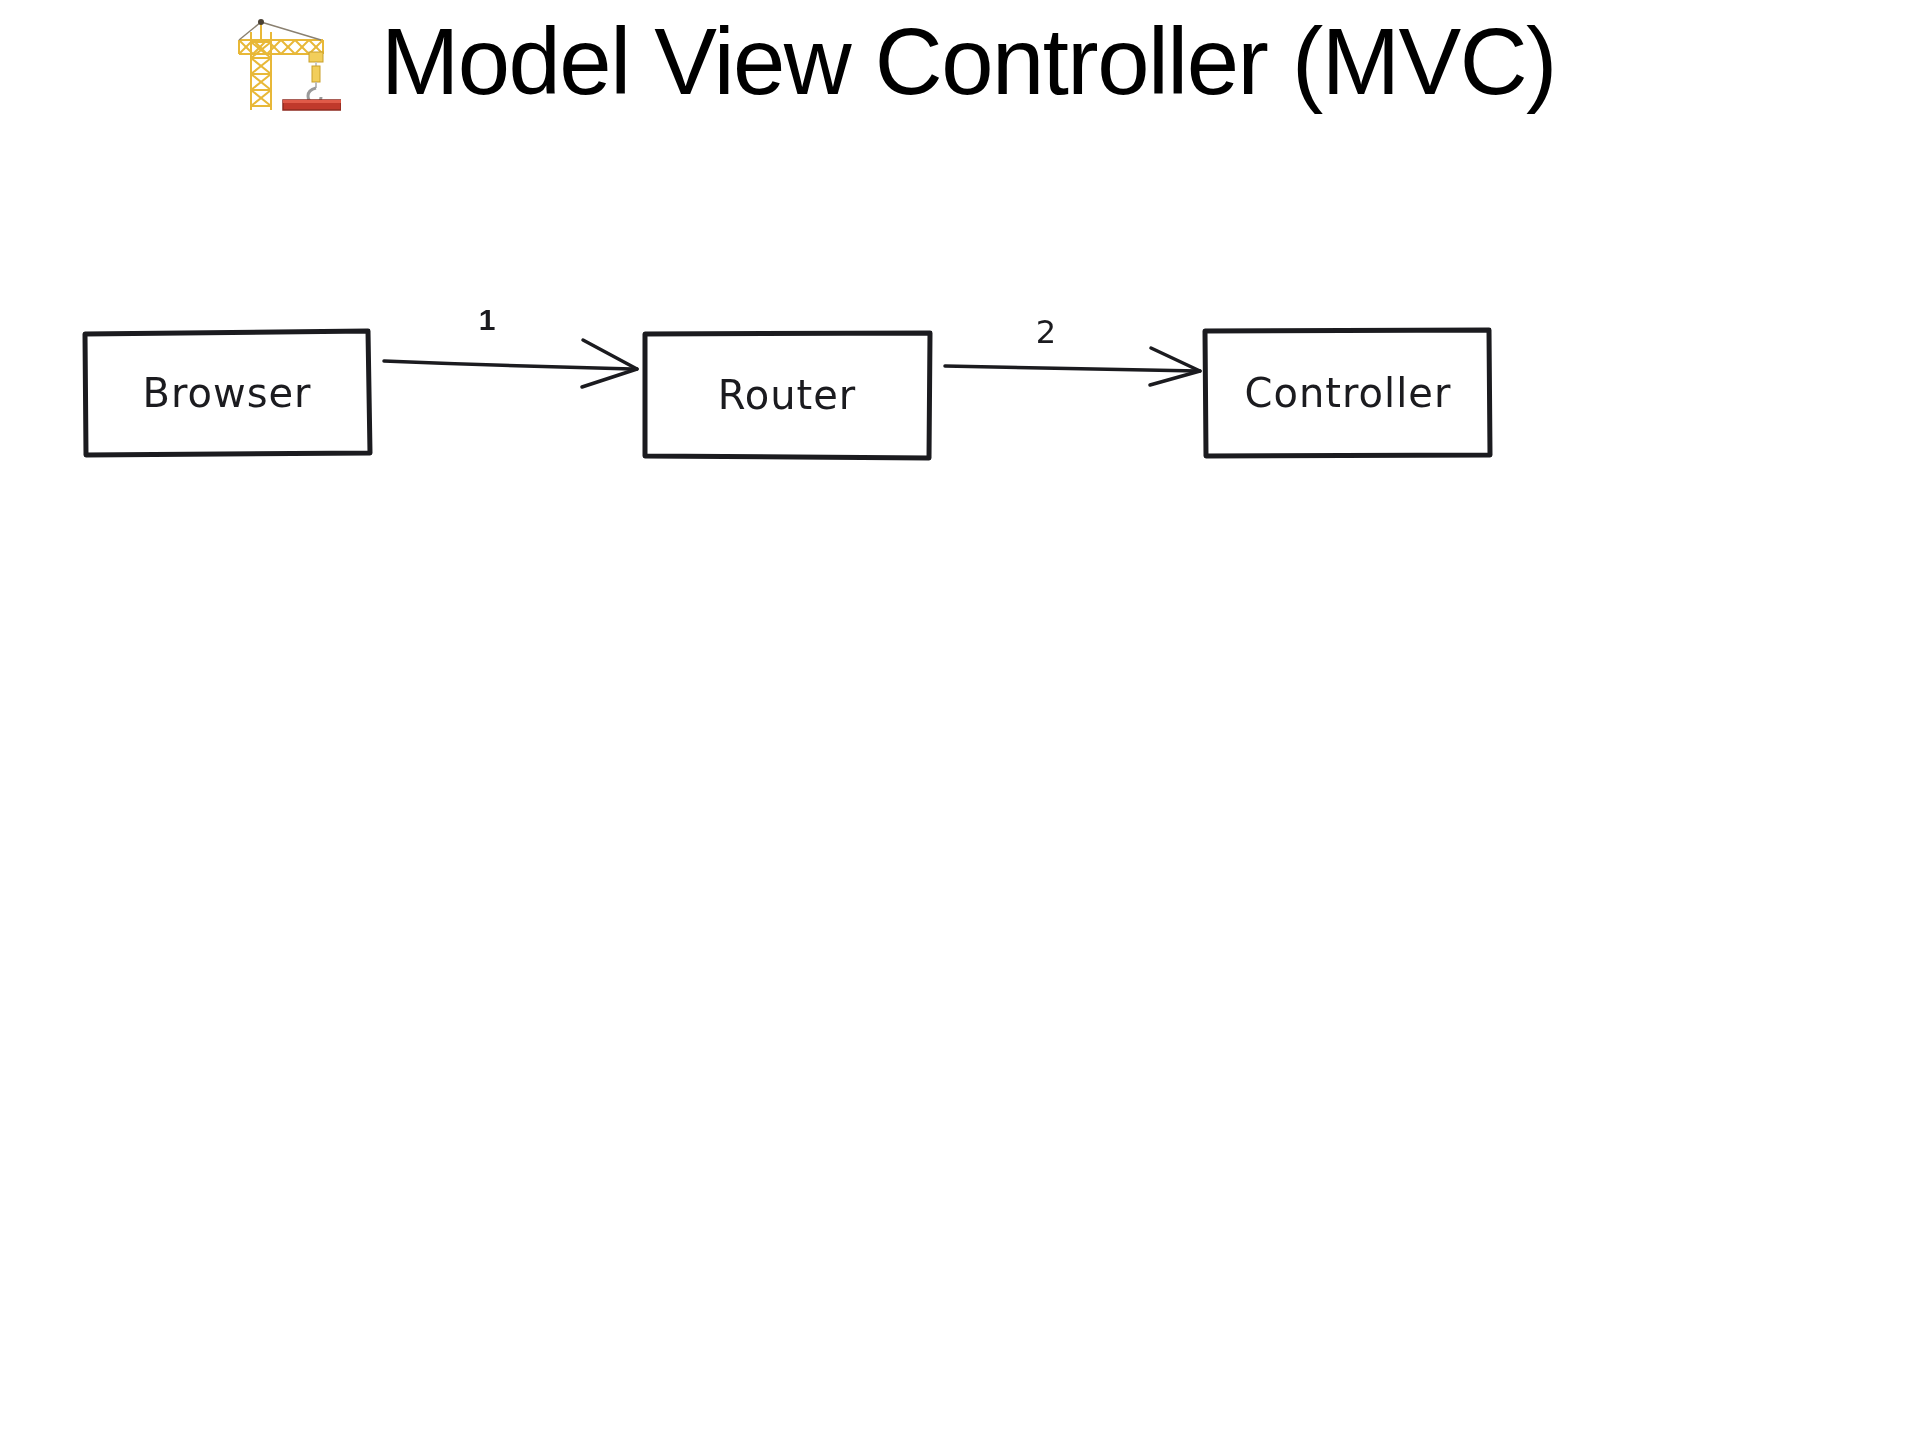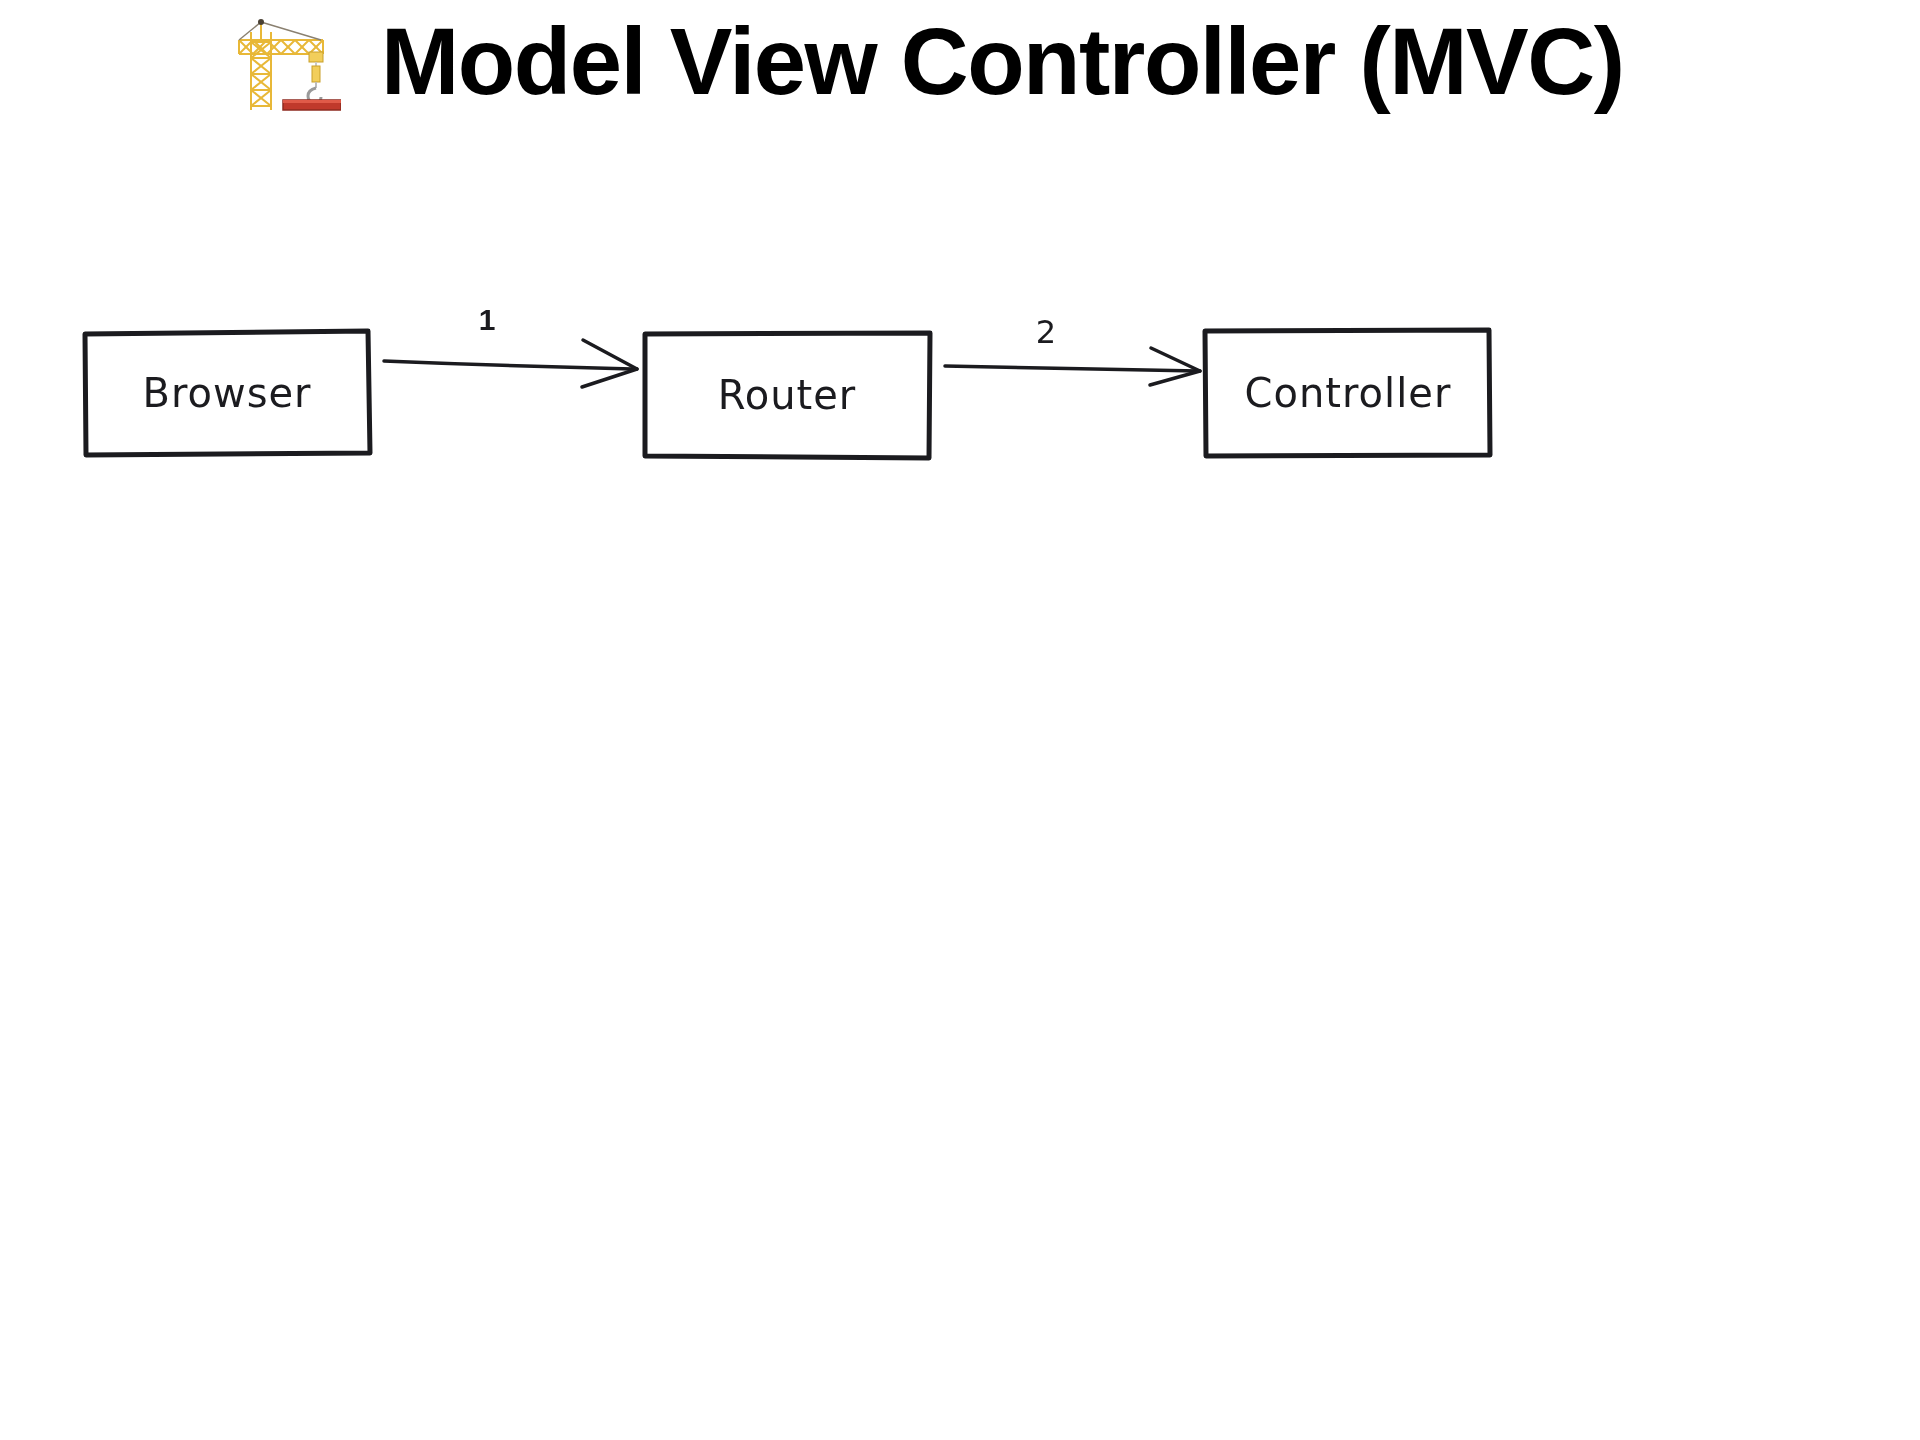--- a/index.html
+++ b/index.html
@@ -32,21 +32,21 @@
     height: 112px;
   }
   .title-emoji {
     width: 116px;
     height: 100px;
     flex: 0 0 auto;
     display: block;
   }
   .slide-title {
     font-family: "Liberation Sans", sans-serif;
-    font-weight: bold;
+    font-weight: normal;
     font-size: 94px;
     line-height: 1;
     letter-spacing: -1.5px;
     color: #000000;
     white-space: nowrap;
     margin: 0;
     padding: 0;
     transform: translateY(-2px);
   }
 

